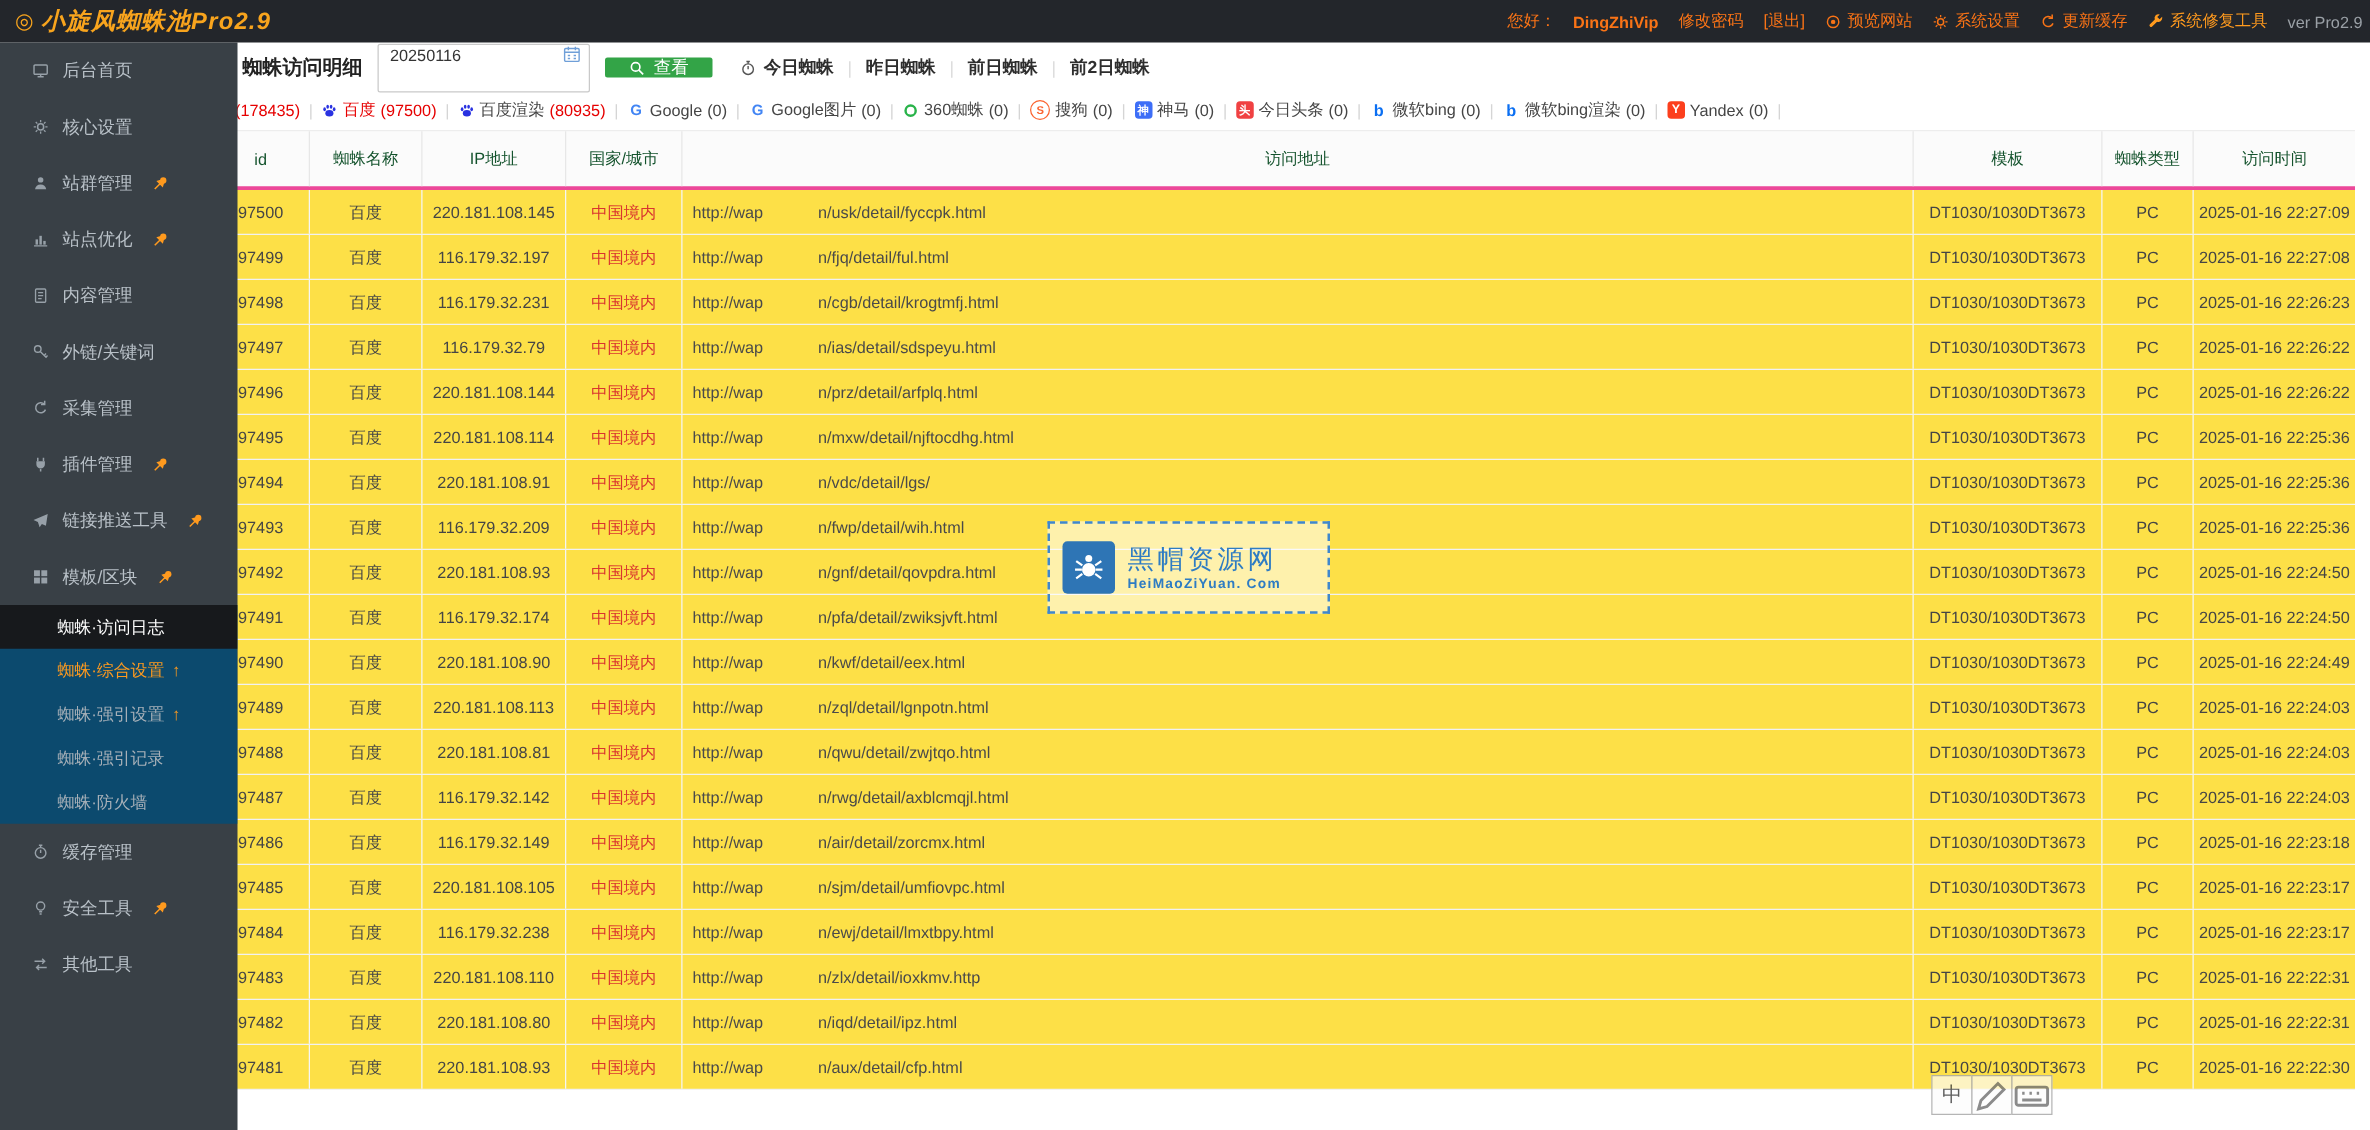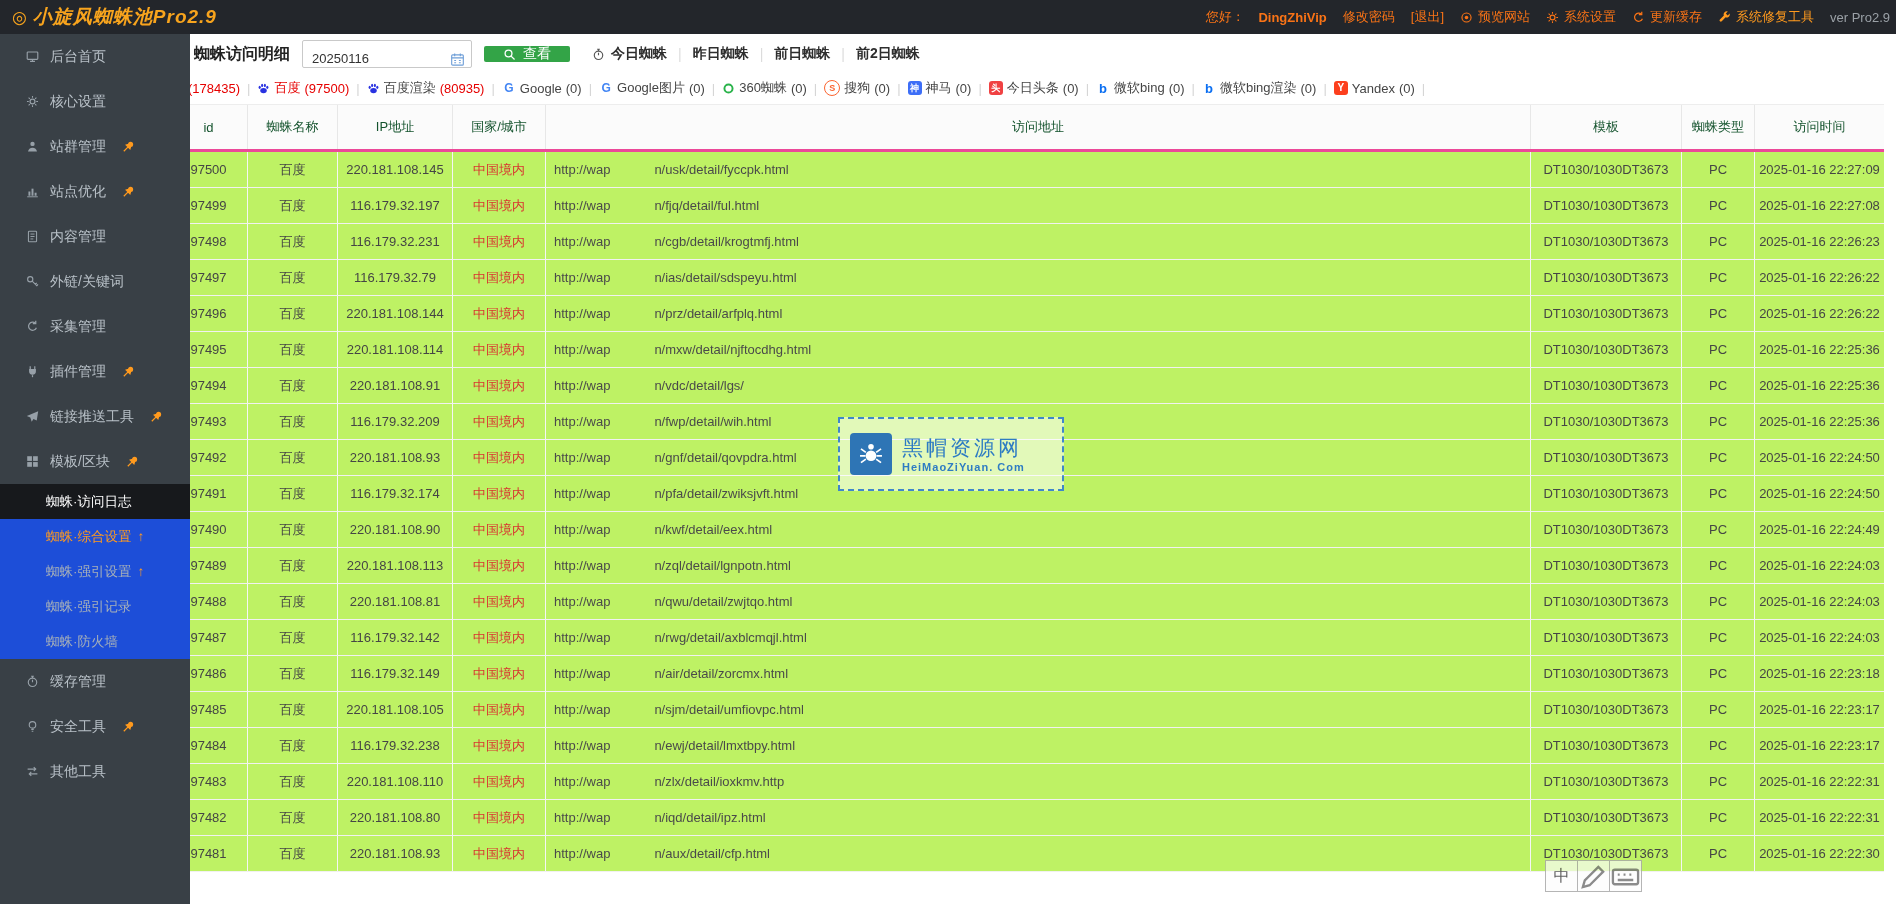--- a/index.html
+++ b/index.html
@@ -21,35 +21,35 @@
   .tb-link{display:flex;align-items:center;gap:5px;cursor:pointer;color:#f97316}
   .tb-link.orange{color:#ff9a1e}
   .version{color:#9aa0a6}
 
   
   .sidebar{position:absolute;top:34px;left:0;width:190px;bottom:0;background:#394046;
            overflow:hidden;z-index:40}
   .side-item{height:45px;display:flex;align-items:center;padding-left:26px;gap:11px;
              color:#b9c1c8;font-size:14px;cursor:pointer}
   .side-item .ic{color:#97a0a8}
-  .sub-wrap{background:#1d4ed8}
+  .sub-wrap{background:#0c4a6e}
   .sub-item{height:35px;display:flex;align-items:center;padding-left:46px;
             color:#a7b0b8;font-size:13.5px;cursor:pointer}
   .sub-item.active{background:#17191c;color:#fff}
   .sub-item.orange{color:#ff9a1e}
   .arrow-up{color:#ff9a1e;margin-left:6px;font-weight:bold}
   .pin{margin-left:5px}
   .pin svg{width:13px;height:13px}
 
   
   .main{position:absolute;left:158px;top:34px;right:0;bottom:0;background:#fff;overflow:hidden}
   .toolbar{height:40px;display:flex;align-items:center;padding-left:14px;gap:12px}
   .tb-title{display:flex;gap:7px;align-items:center;font-size:16px;font-weight:bold;color:#222}
-  .date-input{width:170px;height:28px;border:1px solid #c9c9c9;border-radius:2px;
-              display:flex;align-items:flex-end;box-sizing:border-box;padding:0 6px 0 2px}
+  .date-input{width:170px;height:39px;border:1px solid #c9c9c9;border-radius:2px;
+              display:flex;align-items:flex-start;box-sizing:border-box;padding:0 6px 0 2px}
   .date-input input{border:none;outline:none;flex:1;width:120px;font-size:13px;color:#333;
                     font-family:inherit;padding-left:7px}
   .btn-view{height:16px;background:#33a447;color:#fff;border:none;border-radius:2px;
             padding:0 19px;font-size:14px;display:flex;align-items:center;gap:7px;cursor:pointer;
             font-family:inherit}
   .quick{display:flex;align-items:center;font-weight:bold;color:#2e2e2e;font-size:14px;margin-left:10px}
   .quick-item{cursor:pointer;display:flex;align-items:center;gap:6px}
   .qsep{color:#dcdcdc;font-weight:normal;margin:0 11px}
 
   .filters{height:28px;display:flex;align-items:center;font-size:13px;
@@ -61,21 +61,21 @@
   .letter-ic{display:inline-flex;align-items:center;justify-content:center;width:14px;height:14px;
              border-radius:3px;font-weight:bold;line-height:1}
 
   
   .tablebox{position:absolute;left:12px;right:12px;top:70px}
   .thead,.trow{display:grid;grid-template-columns:78px 90px 115px 93px 1fr 151px 73px 129px}
   .thead{height:44px;background:#fbfbfb;border-top:1px solid #ededed;border-bottom:3px solid #ec4899;
          color:#14532d;font-size:13px}
   .thead>div{border-right:1px solid #e7e7e7;display:flex;align-items:center;justify-content:center}
   .thead>div:last-child{border-right:none}
-  .trow{height:35px;border-bottom:1px solid #f1f1f1;font-size:13px;color:#454545;background:#bef264}
+  .trow{height:35px;border-bottom:1px solid #f1f1f1;font-size:13px;color:#454545;background:#fde047}
   .trow>div{border-right:1px solid #f5f5f5;display:flex;align-items:center;justify-content:center;
             overflow:hidden}
   .trow>div:last-child{border-right:none}
   .cell-url{justify-content:flex-start !important;padding-left:8px;color:#4a4a4a}
   .redact{display:inline-block;width:44px}
   .region{color:#d9342f}
 
   
   .watermark{position:absolute;left:838px;top:417px;width:226px;height:74px;
              border:2px dashed #3f87cc;background:rgba(255,255,255,.55);

